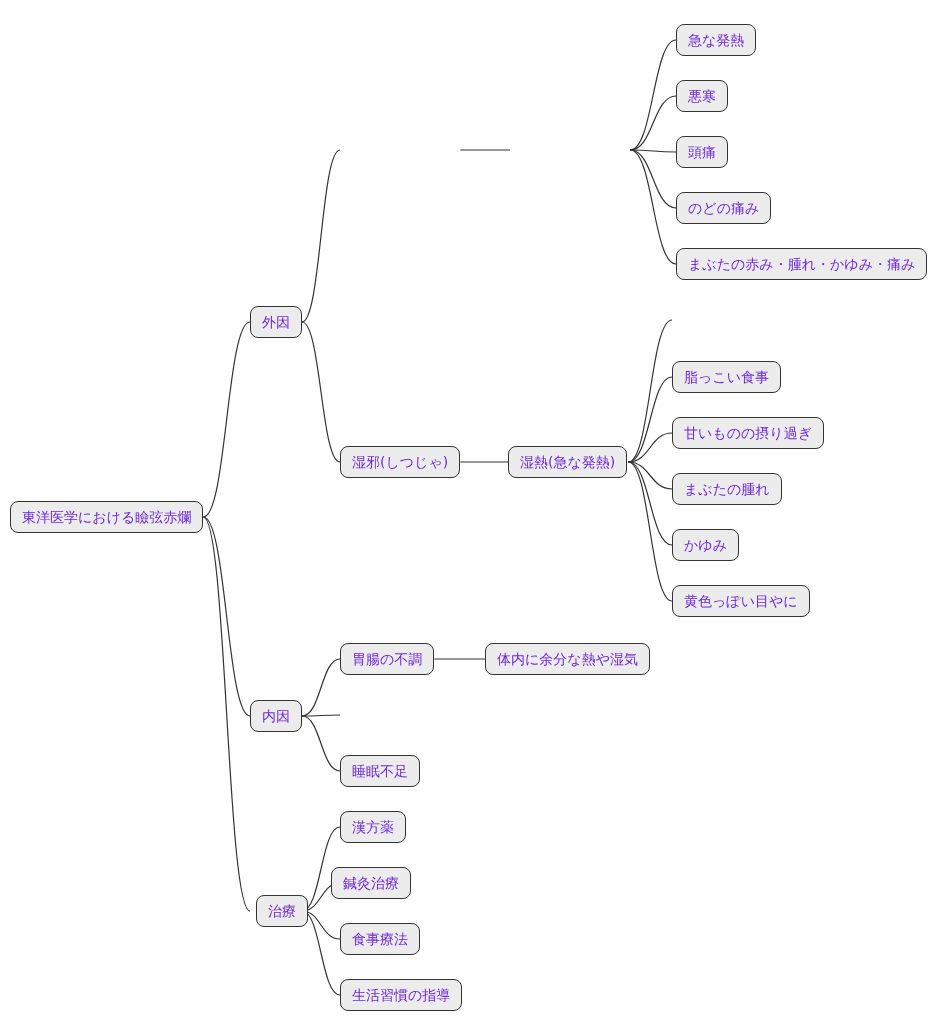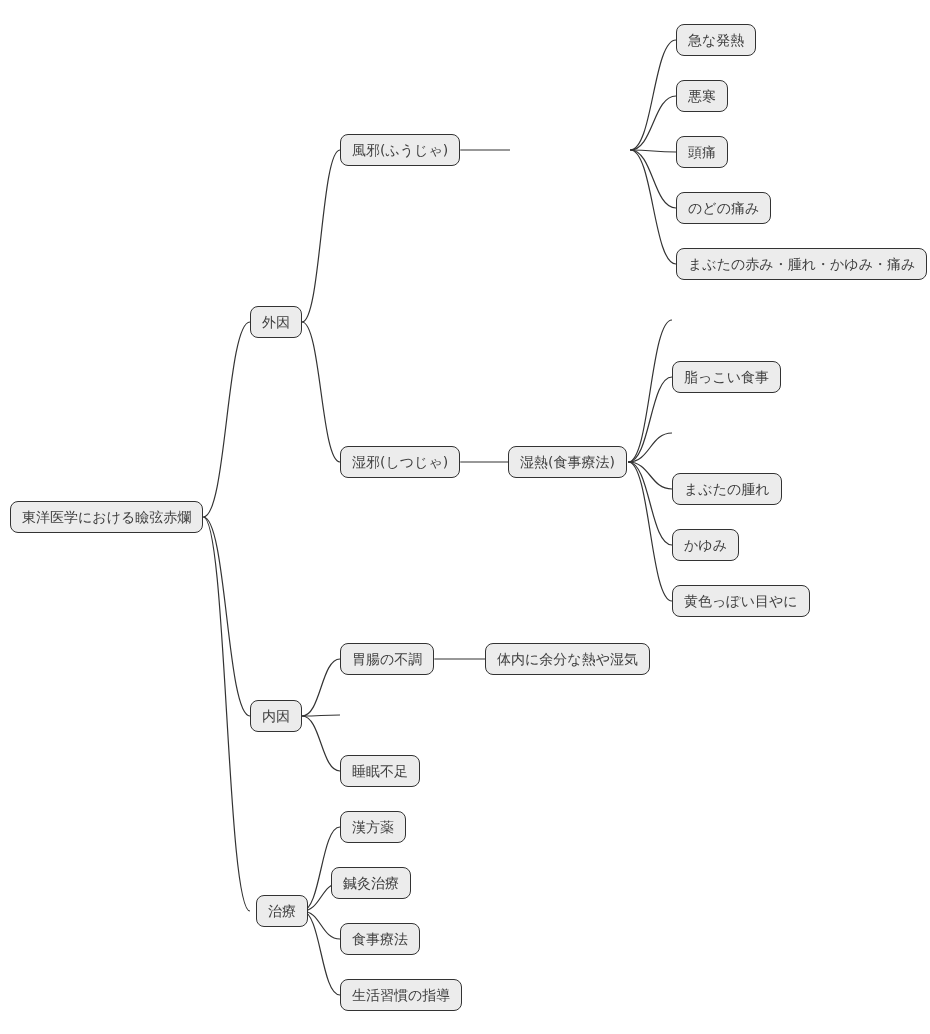--- a/index.html
+++ b/index.html
@@ -31,21 +31,21 @@
   }
   .node {
     position: absolute;
     box-sizing: border-box;
     background: #ececec;
     border: 1px solid #333333;
     border-radius: 8px;
     padding: 5px 11px;
     font-size: 14px;
     line-height: 20px;
-    color: #404040;
+    color: #6d28d9;
     white-space: nowrap;
   }
 </style>
 </head>
 <body>
 
 <div id="canvas">
   <svg id="edges" xmlns="http://www.w3.org/2000/svg">
       <path d="M203.3125,517 C226.65625,517 226.65625,322 250,322" class="edge"></path>
       <path d="M203.3125,517 C226.65625,517 226.65625,716 250,716" class="edge"></path>
@@ -74,32 +74,32 @@
       <path d="M302,911 C321,911 321,939 340,939" class="edge"></path>
       <path d="M302,911 C321,911 321,995 340,995" class="edge"></path>
     </svg>
 
   <div class="node" id="n-root" style="left:10px;top:501px">東洋医学における瞼弦赤爛</div>
 
   <div class="node" id="n-gaiin" style="left:250px;top:306px">外因</div>
   <div class="node" id="n-naiin" style="left:250px;top:700px">内因</div>
   <div class="node" id="n-chiryo" style="left:256px;top:895px">治療</div>
 
-  <div class="node" id="n-fuja" style="left:340px;top:134px">風邪(ふうじゃ)</div>
 
   <div class="node" id="n-f1" style="left:676px;top:24px">急な発熱</div>
   <div class="node" id="n-f2" style="left:676px;top:80px">悪寒</div>
   <div class="node" id="n-f3" style="left:676px;top:136px">頭痛</div>
   <div class="node" id="n-f4" style="left:676px;top:192px">のどの痛み</div>
   <div class="node" id="n-shitsuja" style="left:340px;top:446px">湿邪(しつじゃ)</div>
 
   <div class="node" id="n-f5" style="left:676px;top:248px">まぶたの赤み・腫れ・かゆみ・痛み</div>
-  <div class="node" id="n-shitsunetsu" style="left:508px;top:446px">湿熱(食事療法)</div>
+  <div class="node" id="n-shitsunetsu" style="left:508px;top:446px">湿熱(急な発熱)</div>
 
   <div class="node" id="n-s2" style="left:672px;top:361px">脂っこい食事</div>
+  <div class="node" id="n-s3" style="left:672px;top:417px">甘いものの摂り過ぎ</div>
   <div class="node" id="n-s4" style="left:672px;top:473px">まぶたの腫れ</div>
   <div class="node" id="n-s5" style="left:672px;top:529px">かゆみ</div>
   <div class="node" id="n-s6" style="left:672px;top:585px">黄色っぽい目やに</div>
 
   <div class="node" id="n-n1" style="left:340px;top:643px">胃腸の不調</div>
   <div class="node" id="n-n1a" style="left:485px;top:643px">体内に余分な熱や湿気</div>
   <div class="node" id="n-n3" style="left:340px;top:755px">睡眠不足</div>
 
   <div class="node" id="n-t1" style="left:340px;top:811px">漢方薬</div>
   <div class="node" id="n-t2" style="left:331px;top:867px">鍼灸治療</div>

